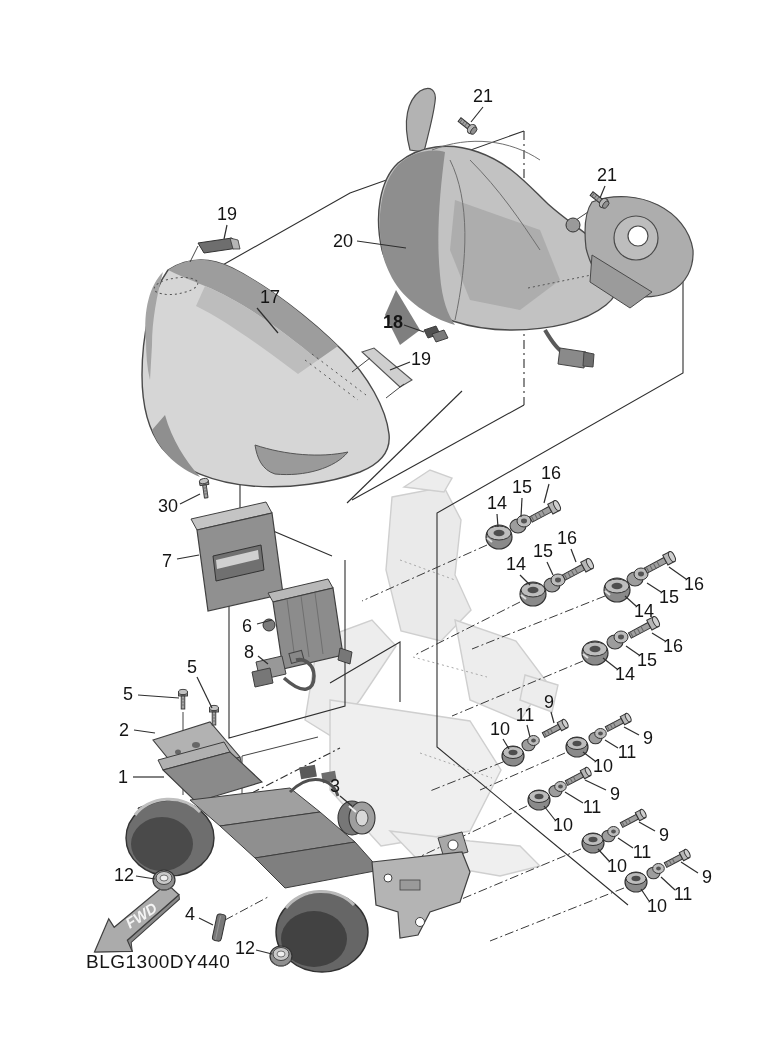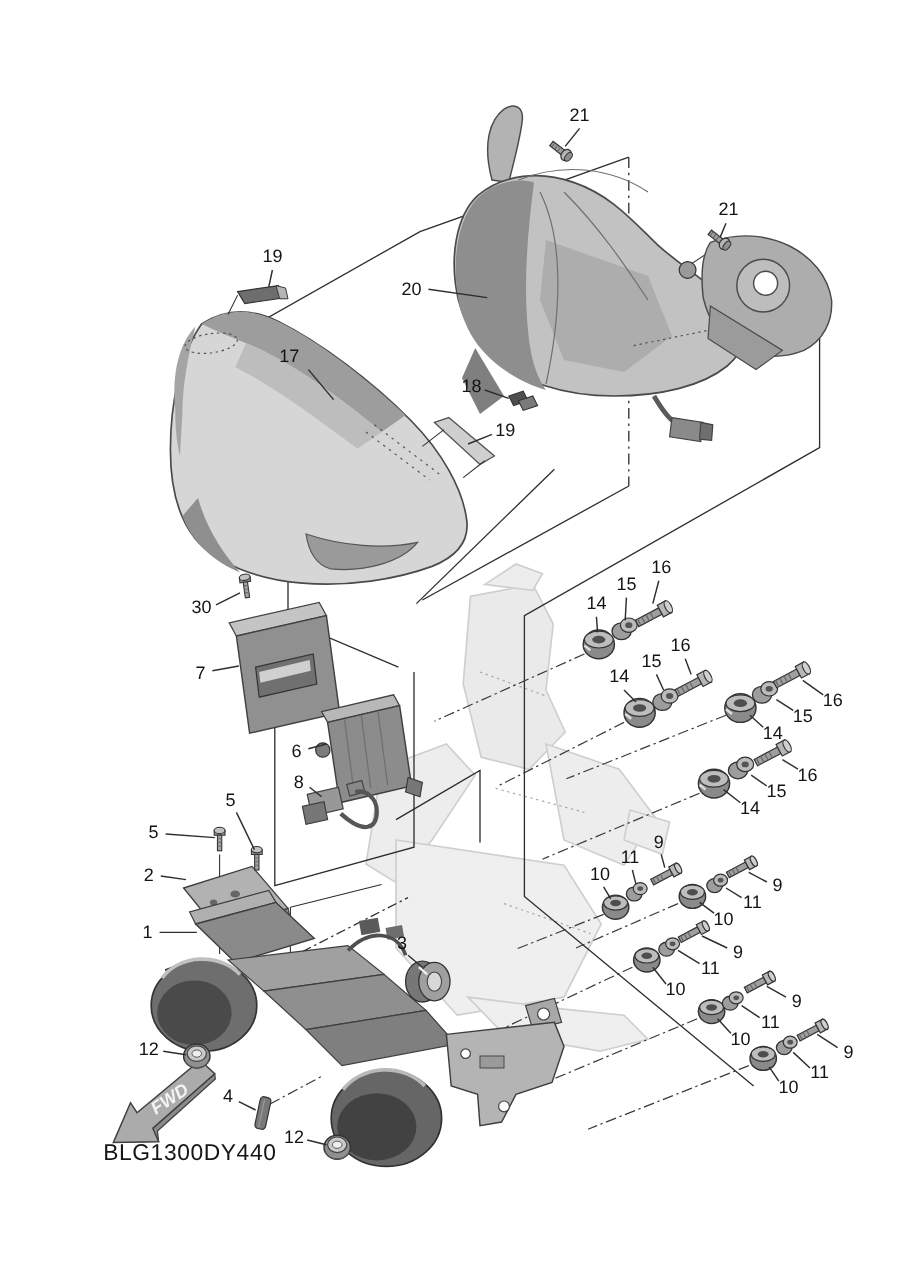--- a/index.html
+++ b/index.html
@@ -1,19 +1,19 @@
 <!DOCTYPE html>
 <html><head>
 <meta charset="utf-8">
 <style>
   html,body{margin:0;padding:0;background:#fff;}
   .stage{position:relative;width:770px;height:1064px;background:#ffffff;overflow:hidden;
          font-family:"Liberation Sans", sans-serif;}
   .stage svg{position:absolute;left:0;top:0;}
-  .callout{position:absolute;transform:translate(-50%,-50%);font-size:15px;color:#141414;
+  .callout{position:absolute;transform:translate(-50%,-50%);font-size:18px;color:#141414;
            font-family:"Liberation Sans", sans-serif;line-height:1;user-select:none;}
   .code-label{position:absolute;left:86px;top:951px;font-size:19px;color:#161616;
               letter-spacing:0.5px;font-family:"Liberation Sans", sans-serif;}
 </style>
 </head>
 <body>
 
 <div class="stage">
 
 <svg id="art" width="770" height="1064" viewBox="0 0 770 1064">
@@ -314,22 +314,22 @@
         <line x1="675" y1="890" x2="661" y2="877" stroke="#2e2e2e" stroke-width="1.2"></line>
         <line x1="649" y1="901" x2="641" y2="889" stroke="#2e2e2e" stroke-width="1.2"></line>
       </g>
 </svg>
 
 <div id="callouts">
       <div class="callout" style="left: 483px; top: 96px;">21</div>
       <div class="callout" style="left: 607px; top: 175px;">21</div>
       <div class="callout" style="left: 343px; top: 241px;">20</div>
       <div class="callout" style="left: 227px; top: 214px;">19</div>
-      <div class="callout" style="left: 241px; top: 297px;">17</div>
-      <div class="callout" style="left: 393px; top: 322px;">18</div>
+      <div class="callout" style="left: 270px; top: 297px;">17</div>
+      <div class="callout" style="left: 393px; top: 322px; font-weight: bold;">18</div>
       <div class="callout" style="left: 421px; top: 359px;">19</div>
       <div class="callout" style="left: 168px; top: 506px;">30</div>
       <div class="callout" style="left: 167px; top: 561px;">7</div>
       <div class="callout" style="left: 247px; top: 626px;">6</div>
       <div class="callout" style="left: 249px; top: 652px;">8</div>
       <div class="callout" style="left: 192px; top: 667px;">5</div>
       <div class="callout" style="left: 128px; top: 694px;">5</div>
       <div class="callout" style="left: 124px; top: 730px;">2</div>
       <div class="callout" style="left: 123px; top: 777px;">1</div>
       <div class="callout" style="left: 335px; top: 786px;">3</div>

